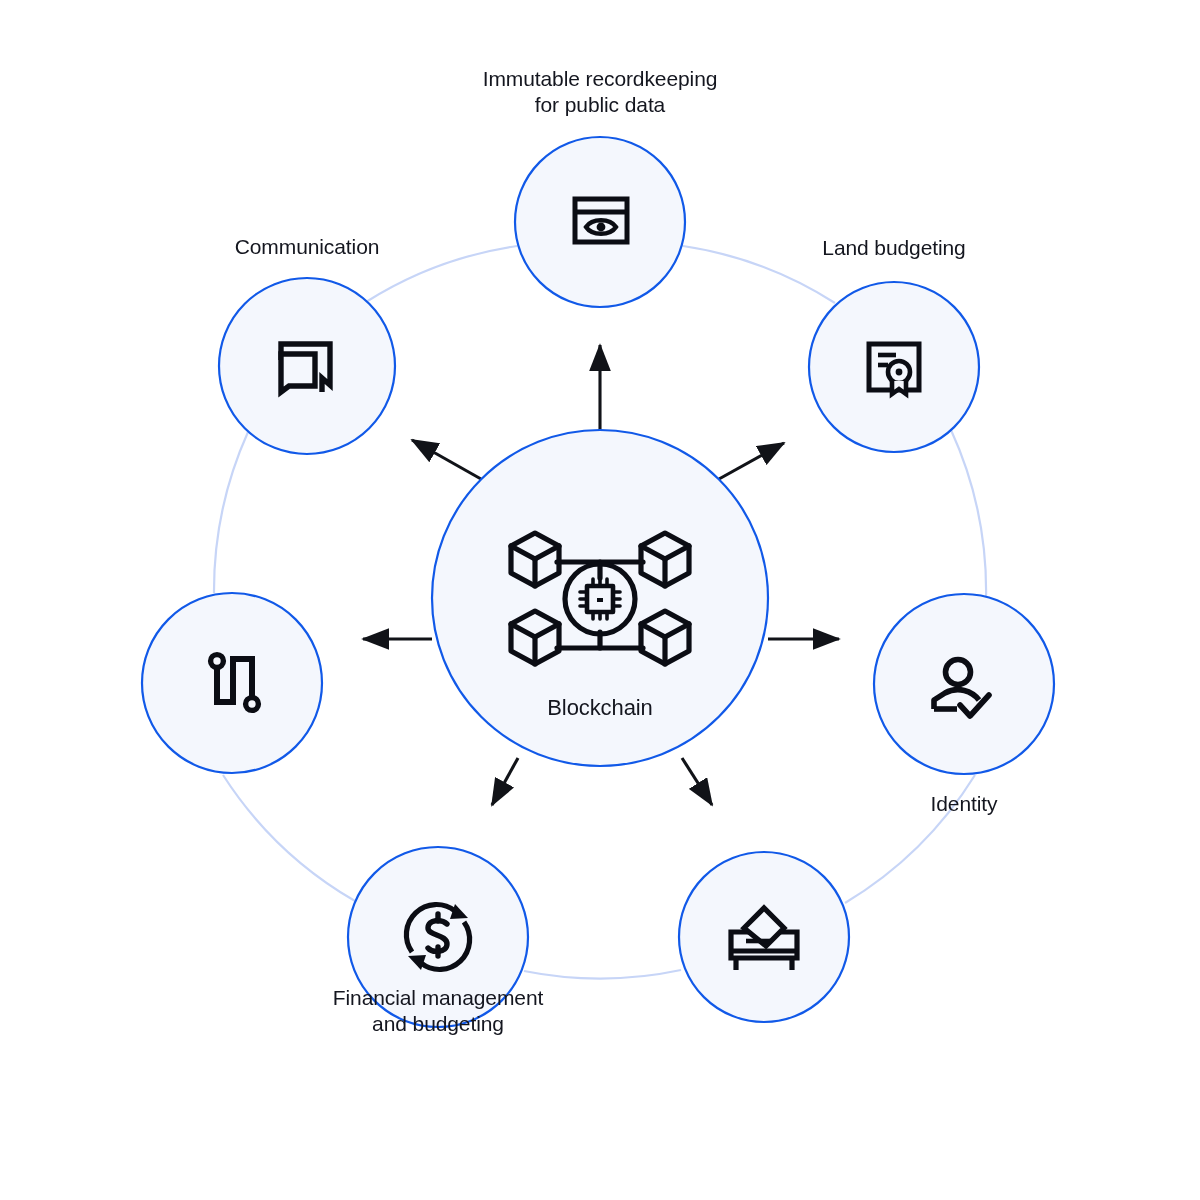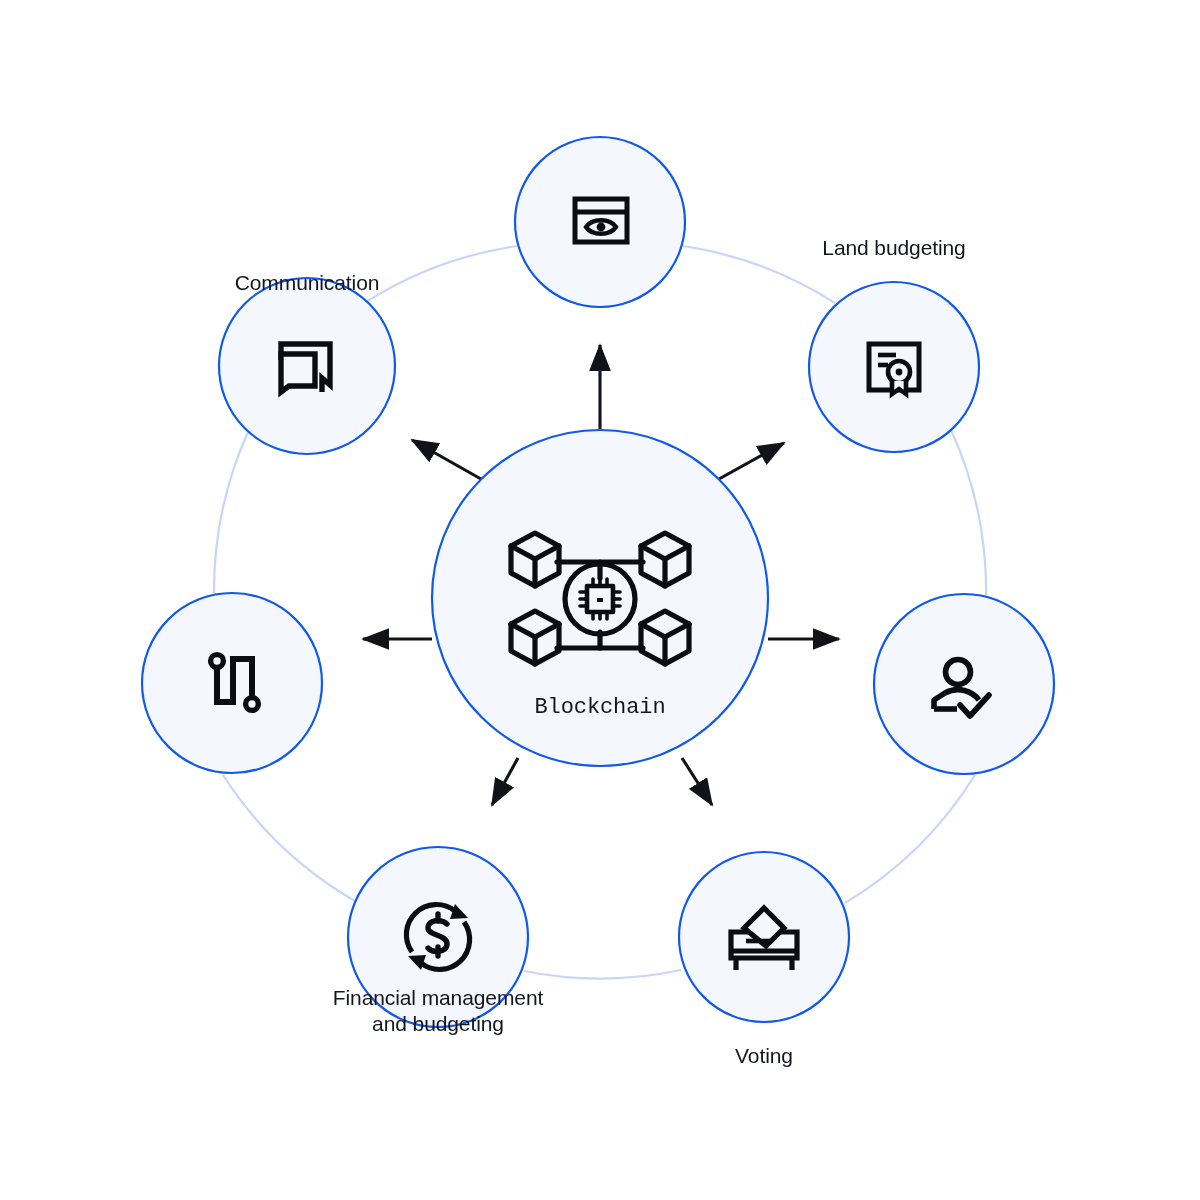--- a/index.html
+++ b/index.html
@@ -34,21 +34,21 @@
     font-size: 21px;
     line-height: 26px;
     letter-spacing: -0.1px;
     white-space: pre-line;
     pointer-events: none;
   }
   .hub-label {
     position: absolute;
     text-align: center;
     color: #14161f;
-    font-family: Liberation Mono, monospace;
+    font-family: Liberation Sans, sans-serif;
     font-size: 22px;
     line-height: 26px;
     letter-spacing: -0.1px;
   }
 </style>
 </head>
 <body>
 
 <div id="diagram-root">
 
@@ -205,25 +205,27 @@
       <g fill="none" stroke="#0B0D14" stroke-width="5.4" stroke-linejoin="miter" stroke-linecap="butt">
         <path d="M 281 360 L 281 344 L 330 344 L 330 385 L 322 378 L 322 392"></path>
         <path d="M 281 354 L 281 392 L 289 386 L 315 386 L 315 354 Z" fill="#F4F7FD"></path>
       </g>
     </g>
 
   </svg>
 
   <div class="hub-label" style="left: 450px; top: 695px; width: 300px;">Blockchain</div>
 
+  <div class="node-label" style="left: 420px; top: 66px; width: 360px;">Immutable recordkeeping
+for public data</div>
 
   <div class="node-label" style="left: 744px; top: 235px; width: 300px;">Land budgeting</div>
 
-
-  <div class="node-label" style="left: 644px; top: 1043px; width: 240px;">Voting</div>
+  <div class="node-label" style="left: 844px; top: 791px; width: 240px;">Identity</div>
+
 
   <div class="node-label" style="left: 278px; top: 985px; width: 320px; text-align: center;">Financial management
 and budgeting</div>
 
 
-  <div class="node-label" style="left: 167px; top: 234px; width: 280px; margin-top: 36px;">Communication</div>
+  <div class="node-label" style="left: 167px; top: 234px; width: 280px;">Communication</div>
 
 </div>
 
 </body></html>

